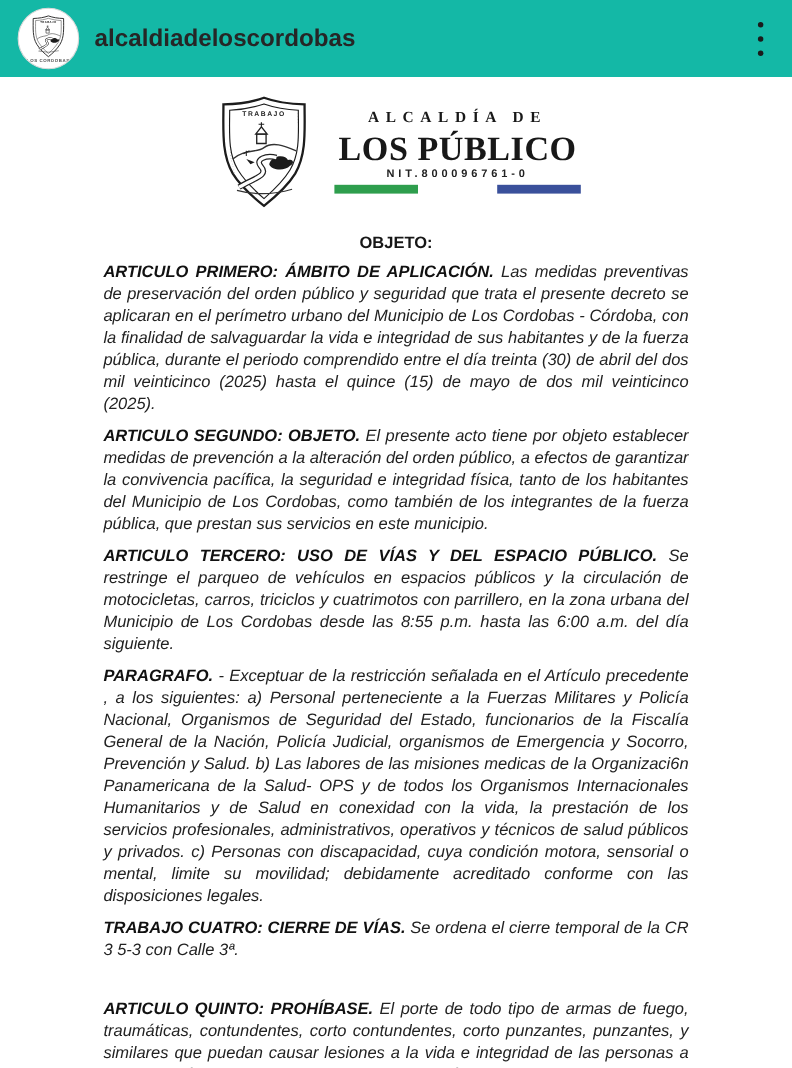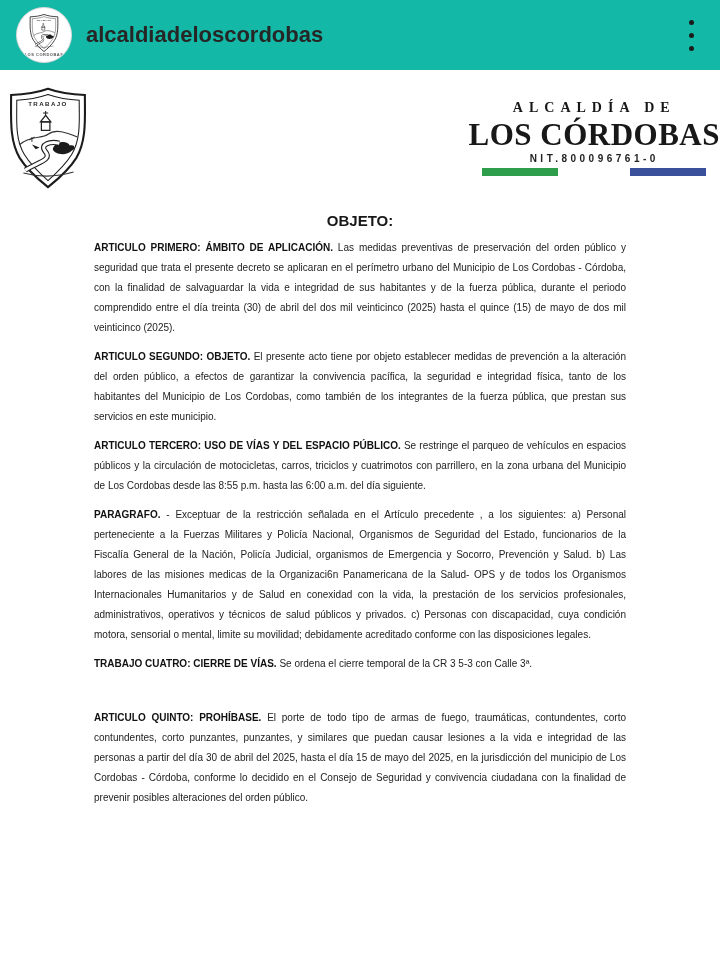--- a/index.html
+++ b/index.html
@@ -24,21 +24,21 @@
     margin-left:14px;font-size:22px;font-weight:600;color:#262626;cursor:pointer;
   }
   .kebab{
     margin-left:auto;display:flex;flex-direction:column;gap:8px;
     padding:6px 10px;cursor:pointer;
   }
   .kebab span{width:5px;height:5px;border-radius:50%;background:#1b1b1b;}
 
   
   .letterhead{
-    display:flex;justify-content:space-between;align-items:center;gap:16px;margin-top:16px;
+    display:flex;justify-content:center;align-items:center;gap:16px;margin-top:16px;
   }
   .lh-logo svg{display:block;}
   .lh-title{
     text-align:center;font-family:"Liberation Serif", serif;color:#181818;
   }
   .lh-small{font-size:14px;font-weight:bold;letter-spacing:6px;white-space:nowrap;}
   .lh-large{font-size:31px;font-weight:bold;letter-spacing:.5px;white-space:nowrap;margin-top:1px;}
   .lh-nit{
     font-family:"Liberation Sans", sans-serif;font-size:10px;font-weight:bold;
     letter-spacing:3.5px;margin-top:0;color:#222;
@@ -47,21 +47,21 @@
   .bar-green{width:76px;height:8px;}
   .bar-gap{width:72px;height:8px;background:transparent;}
   .bar-blue{width:76px;height:8px;}
 
   
   .doc{width:532px;margin:0 auto;}
   .decreta{
     text-align:center;font-weight:bold;font-size:15px;color:#171717;margin-top:22px;
   }
   .para{
-    text-align:justify;font-size:10px;line-height:20px;margin:9px 0 0 0;color:#222;
+    text-align:justify;font-size:15px;line-height:20px;margin:9px 0 0 0;color:#222;font-style:italic;
   }
   .para b{color:#111;}
   .para.gap-large{margin-top:34px;}
 </style>
 </head>
 <body>
 
 <div class="post-header">
   <div class="avatar">
     <svg width="40" height="40" viewBox="0 0 100 110">
@@ -107,21 +107,21 @@
         <path d="M30,57 l6,-3 m-3,0 v5" stroke="#222" stroke-width="1" fill="none"></path>
         <path d="M55,67 C57,58 71,57 73,63 C78,61 80,66 75,68.5 C70,74 57,73 55,67 Z" fill="#1b1b1b"></path>
         <path d="M33,62 l8,3 -4,2 Z" fill="#1b1b1b"></path>
         <path d="M26,89 C41,80 55,78 47,69 C41,62 52,58 62,60.5" fill="none" stroke="#222" stroke-width="5.5"></path>
         <path d="M26,89 C41,80 55,78 47,69 C41,62 52,58 62,60.5" fill="none" stroke="#fff" stroke-width="3.2"></path>
         <path d="M24,92 Q50,99 77,91" fill="none" stroke="#333" stroke-width="1.2"></path>
       </svg>
     </div>
     <div class="lh-title">
       <div class="lh-small">ALCALDÍA DE</div>
-      <div class="lh-large">LOS CÓRDOBAS</div>
+      <div class="lh-large">LOS PÚBLICO</div>
       <div class="lh-nit">NIT.800096761-0</div>
       <div class="lh-bars">
         <div class="bar-green" style="background: rgb(46, 158, 77);"></div>
         <div class="bar-gap"></div>
         <div class="bar-blue" style="background: rgb(58, 80, 155);"></div>
       </div>
     </div>
   </div>
 
   <div class="doc">

